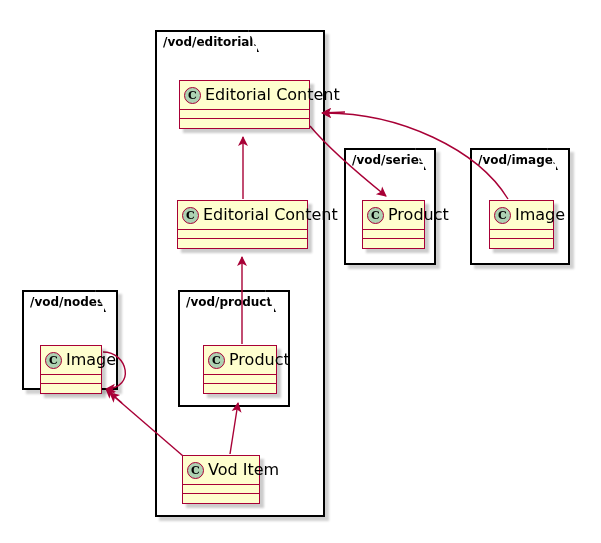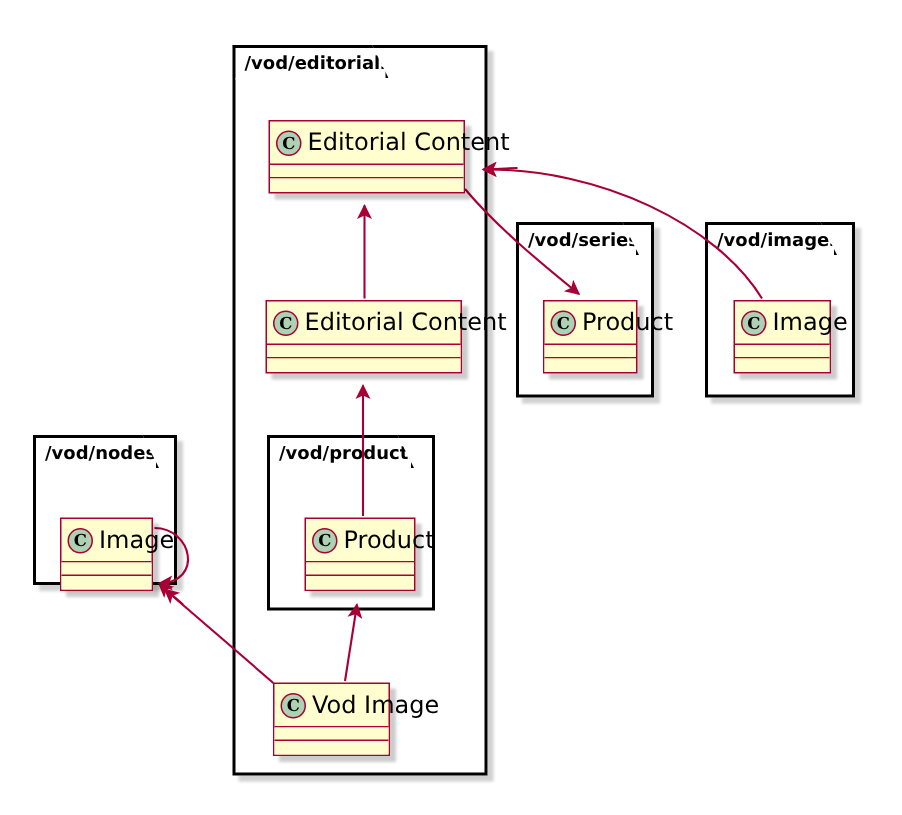--- a/index.html
+++ b/index.html
@@ -303,21 +303,21 @@
       <div class="class-compartment"></div>
       <div class="class-compartment last"></div>
     </div>
   </div>
 
   <div class="class-box" style="left: 182px; top: 455px; width: 78px; height: 49px;">
     <div class="class-shadow"></div>
     <div class="class-inner">
       <div class="class-title">
         <span class="class-icon">C</span>
-        <span class="class-name">Vod Image</span>
+        <span class="class-name">Vod Item</span>
       </div>
       <div class="class-compartment"></div>
       <div class="class-compartment last"></div>
     </div>
   </div>
 
   <svg id="connectors-top" class="above" viewBox="0 0 601 543" xmlns="http://www.w3.org/2000/svg" style="position:absolute;left:0;top:0;width:601px;height:543px;pointer-events:none;">
     <g>
       <path d="M243,148 L243,130" fill="none" stroke="#A80036" stroke-width="1.4" marker-end="url(#ah)"></path>
     </g>

